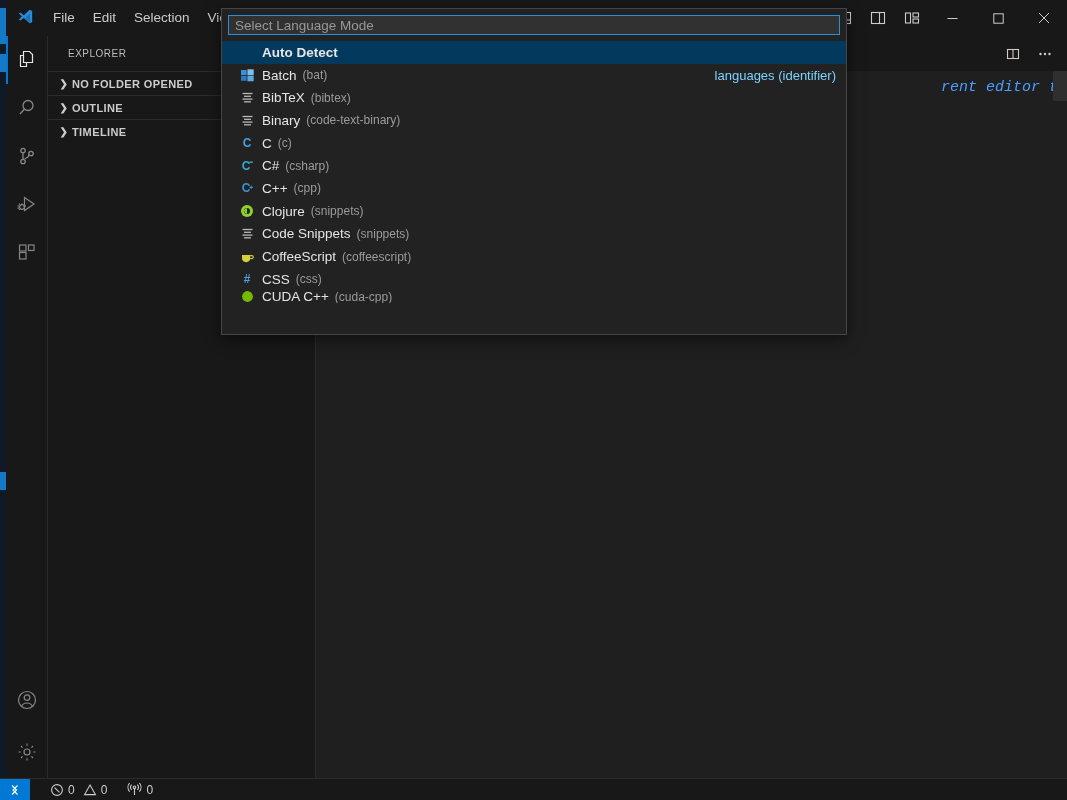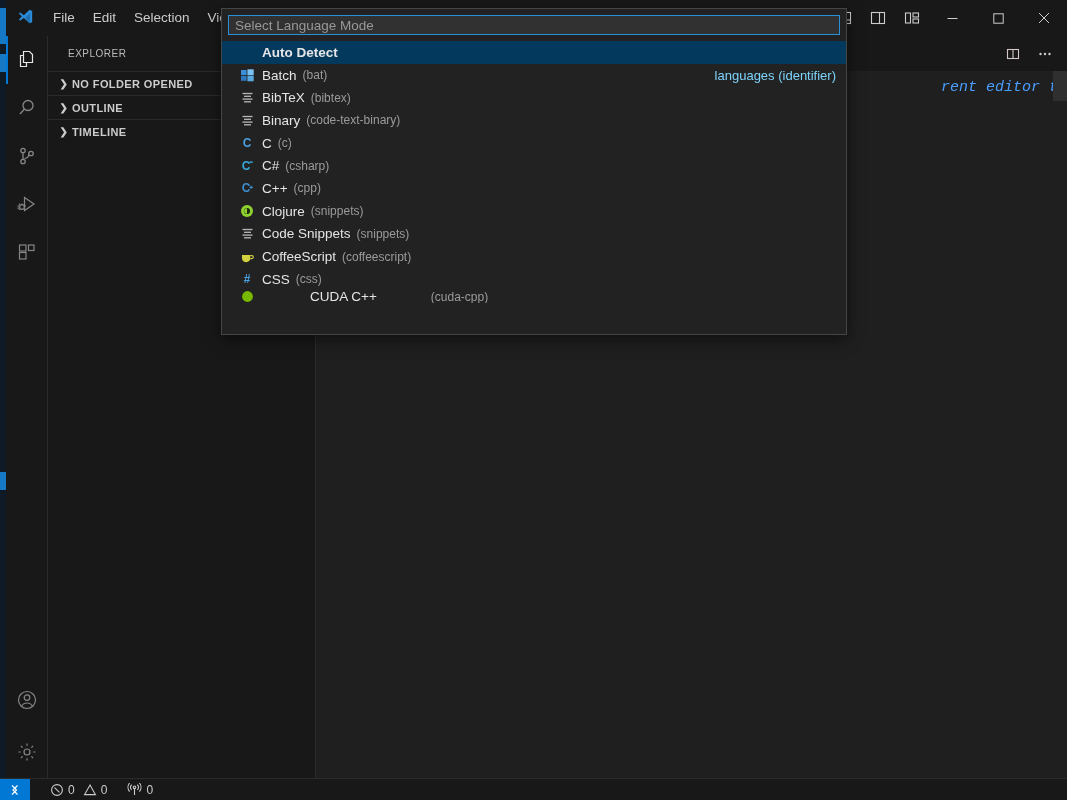--- a/index.html
+++ b/index.html
@@ -158,21 +158,21 @@
   .qp-row .ic {
     width: 18px; display: inline-flex; align-items: center;
     justify-content: center; margin-right: 6px; flex: 0 0 18px;
   }
   .qp-label { color: #e4e4e4; }
   .qp-row.selected .qp-label { color: #e5e5e5; font-weight: bold; }
   .qp-ident { color: #9b9b9b; font-size: 12px; margin-left: 6px; }
   .qp-right {
     margin-left: auto; color: #7dd3fc; font-size: 13px;
   }
-  .qp-row.clipped { overflow: hidden; height: 12px; gap: 48px; }
+  .qp-row.clipped { overflow: hidden; height: 12px; }
 
   
   .statusbar {
     position: absolute; left: 0; bottom: 0; width: 1067px; height: 22px;
     background: #181818;
     display: flex; align-items: center;
     font-size: 12px; color: #cccccc;
     border-top: 1px solid #2b2b2b;
   }
   .remote-btn {

